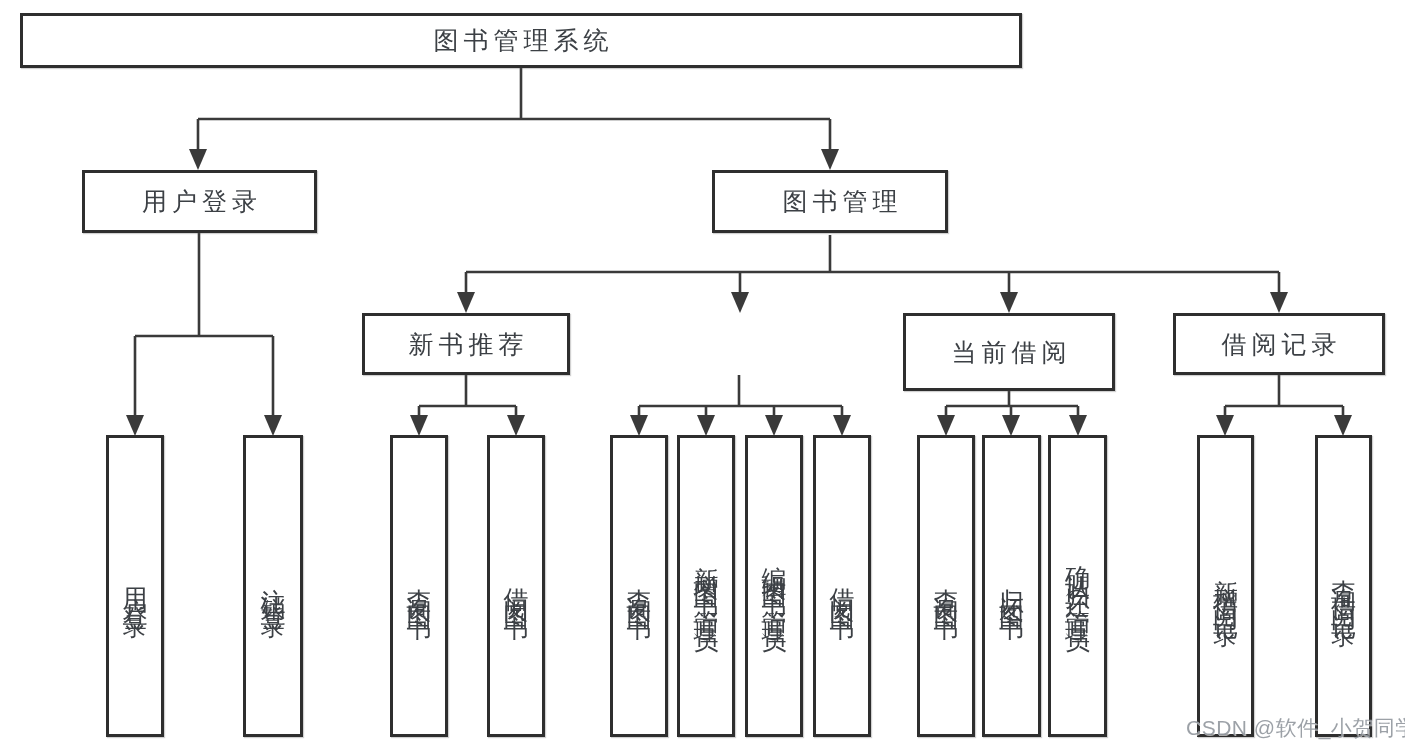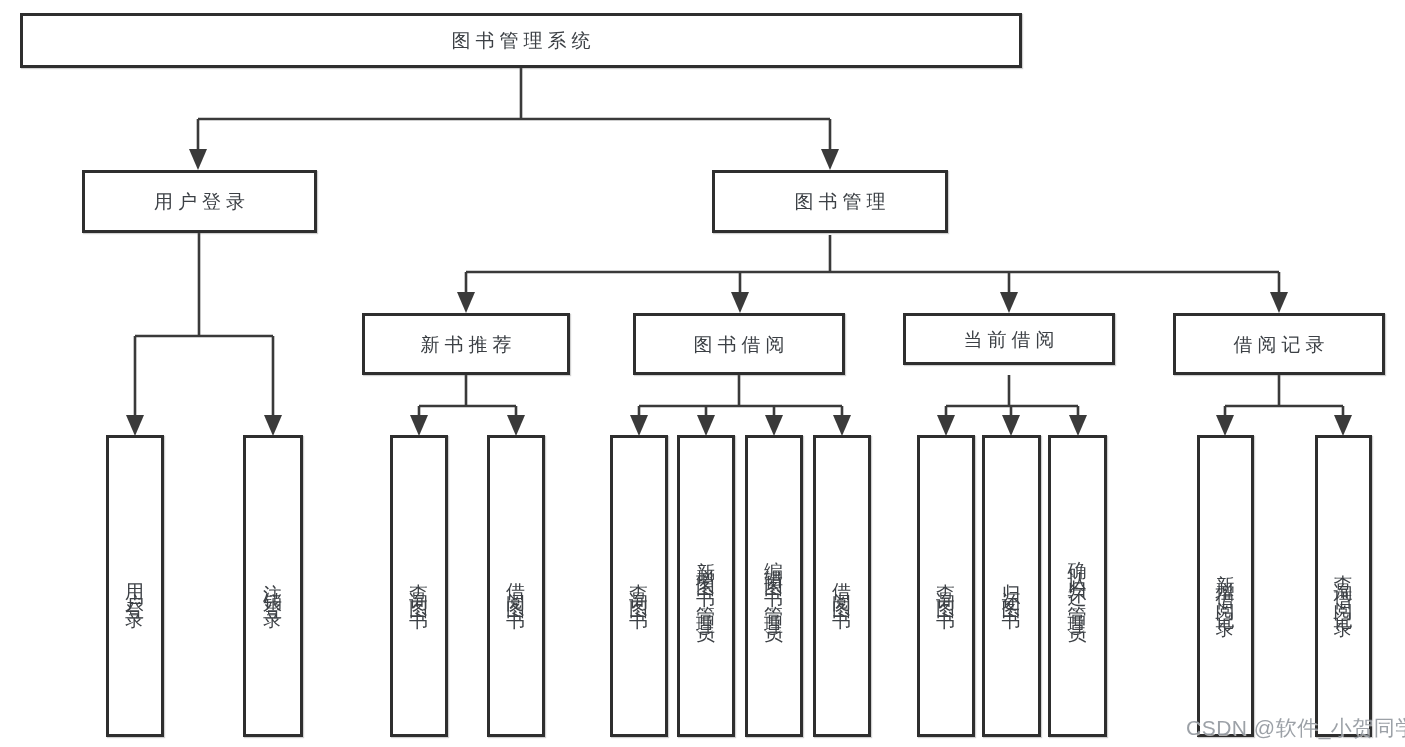--- a/index.html
+++ b/index.html
@@ -5,21 +5,21 @@
   html,body{margin:0;padding:0;background:#fff;}
   .canvas{
     position:relative;width:1405px;height:747px;background:#ffffff;overflow:hidden;
     font-family:"Liberation Sans","DejaVu Sans",sans-serif;color:#3c4045;
   }
   .wires{position:absolute;left:0;top:0;z-index:1;}
   .node{
     position:absolute;box-sizing:border-box;background:#ffffff;
     border:3px solid #2e2e2e;box-shadow:1px 1px 1px rgba(90,90,90,.28);
     display:flex;align-items:center;justify-content:center;
-    font-size:19px;line-height:1;z-index:2;
+    font-size:25px;line-height:1;z-index:2;
   }
   .h{letter-spacing:5px;text-indent:5px;}
   .v{
     writing-mode:vertical-rl;text-orientation:mixed;
     letter-spacing:9px;padding:6px 0;
   }
   .watermark{
     position:absolute;z-index:6;font-size:21px;letter-spacing:.5px;
     color:rgba(148,153,160,.92);white-space:nowrap;
     text-shadow:1px 1px 0 rgba(255,255,255,.6);
@@ -62,22 +62,21 @@
       <polygon points="1334,415 1352,415 1343,436"></polygon>
     </g>
   </svg>
 
   <div class="node h" style="left:20px;top:13px;width:1002px;height:55px;">图书管理系统</div>
 
   <div class="node h" style="left:82px;top:170px;width:235px;height:63px;">用户登录</div>
   <div class="node h" style="left:712px;top:170px;width:236px;height:63px;padding-left:20px;">图书管理</div>
 
   <div class="node h" style="left:362px;top:313px;width:208px;height:62px;">新书推荐</div>
-  <div class="node h" style="left:633px;top:313px;width:212px;height:62px;">图书借阅</div>
-  <div class="node h" style="left:903px;top:313px;width:212px;height:52px;">当前借阅</div>
+  <div class="node h" style="left:903px;top:313px;width:212px;height:78px;">当前借阅</div>
   <div class="node h" style="left:1173px;top:313px;width:212px;height:62px;text-align:center;">借阅记录</div>
 
   <div class="node v" style="left:106px;top:435px;width:58px;height:302px;">用户登录</div>
   <div class="node v" style="left:243px;top:435px;width:60px;height:302px;">注销登录</div>
 
   <div class="node v" style="left:390px;top:435px;width:58px;height:302px;">查询图书</div>
   <div class="node v" style="left:487px;top:435px;width:58px;height:302px;">借阅图书</div>
 
   <div class="node v" style="left:610px;top:435px;width:58px;height:302px;">查询图书</div>
   <div class="node v" style="left:677px;top:435px;width:58px;height:302px;">新增图书（管理员）</div>

